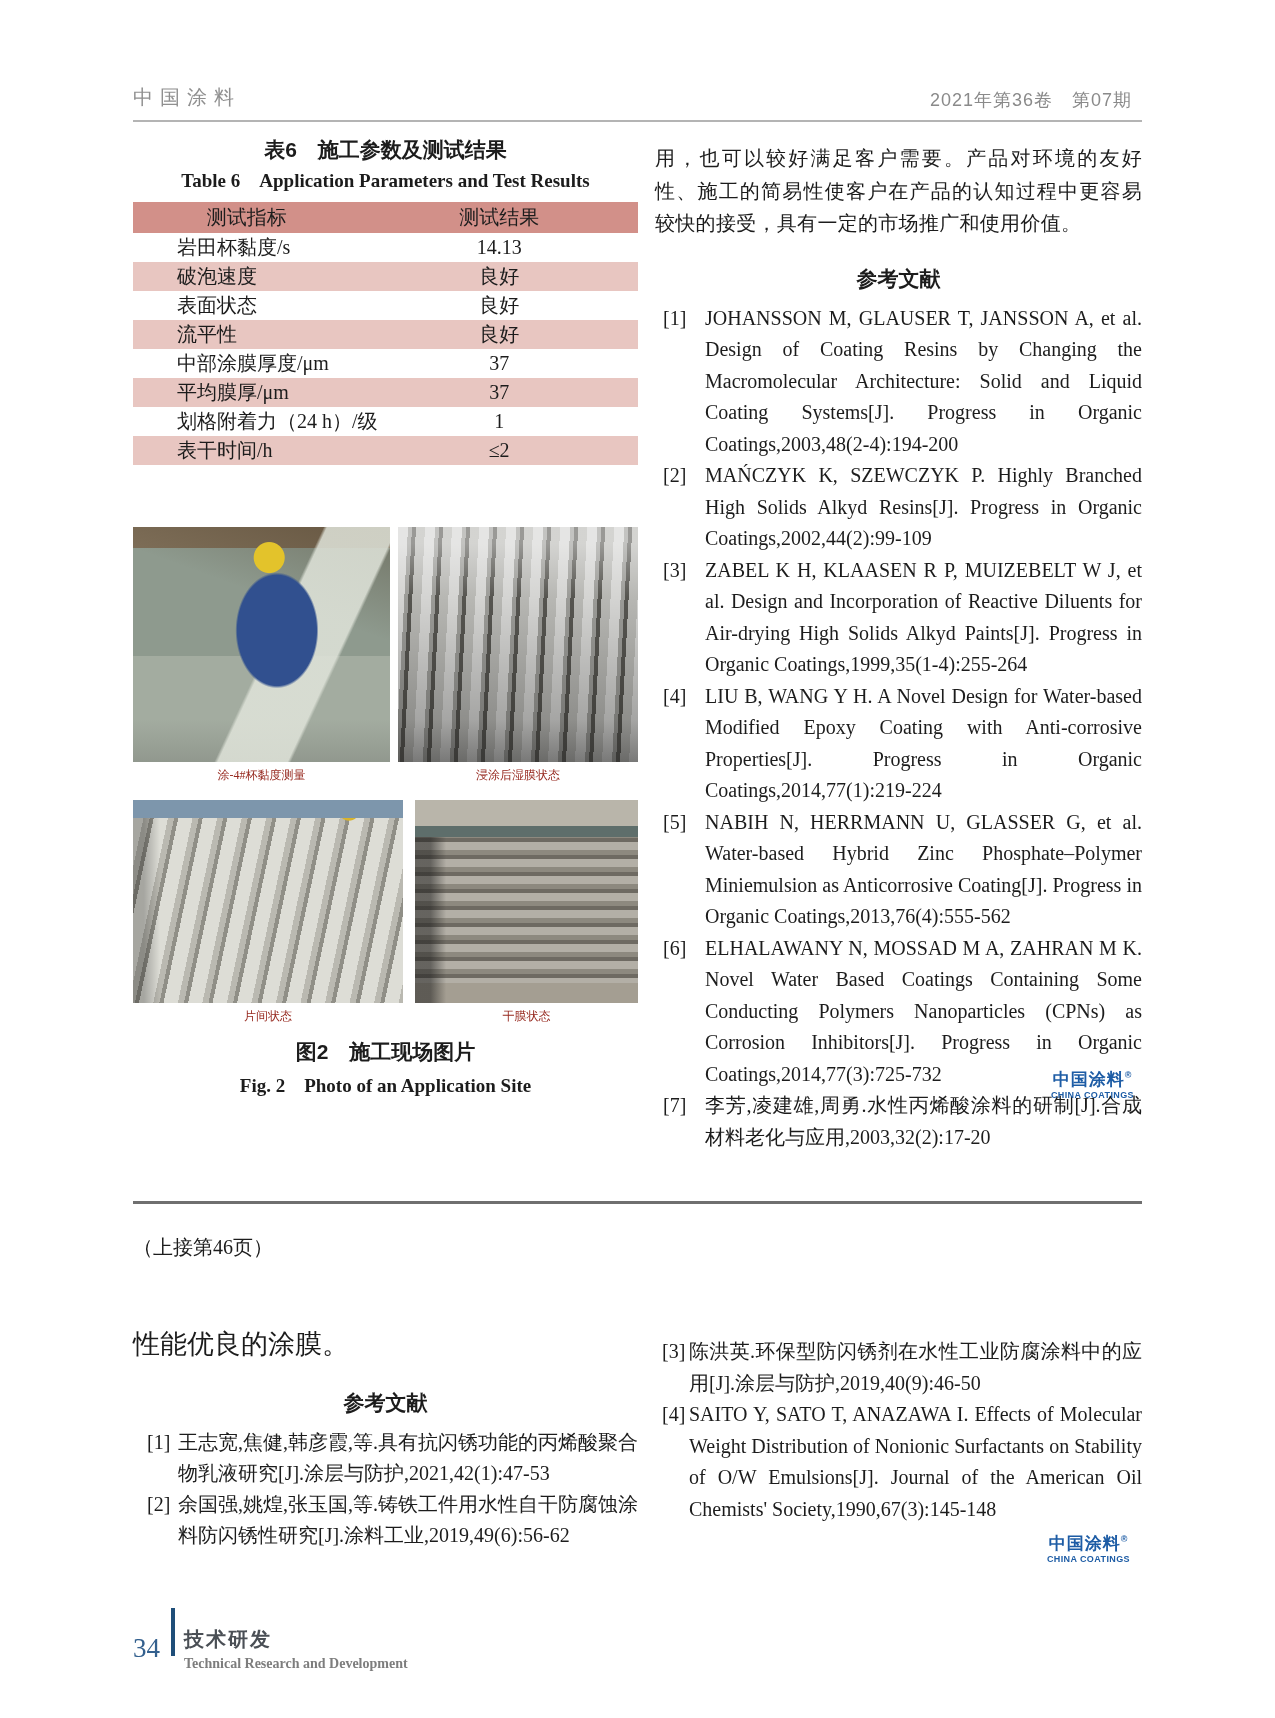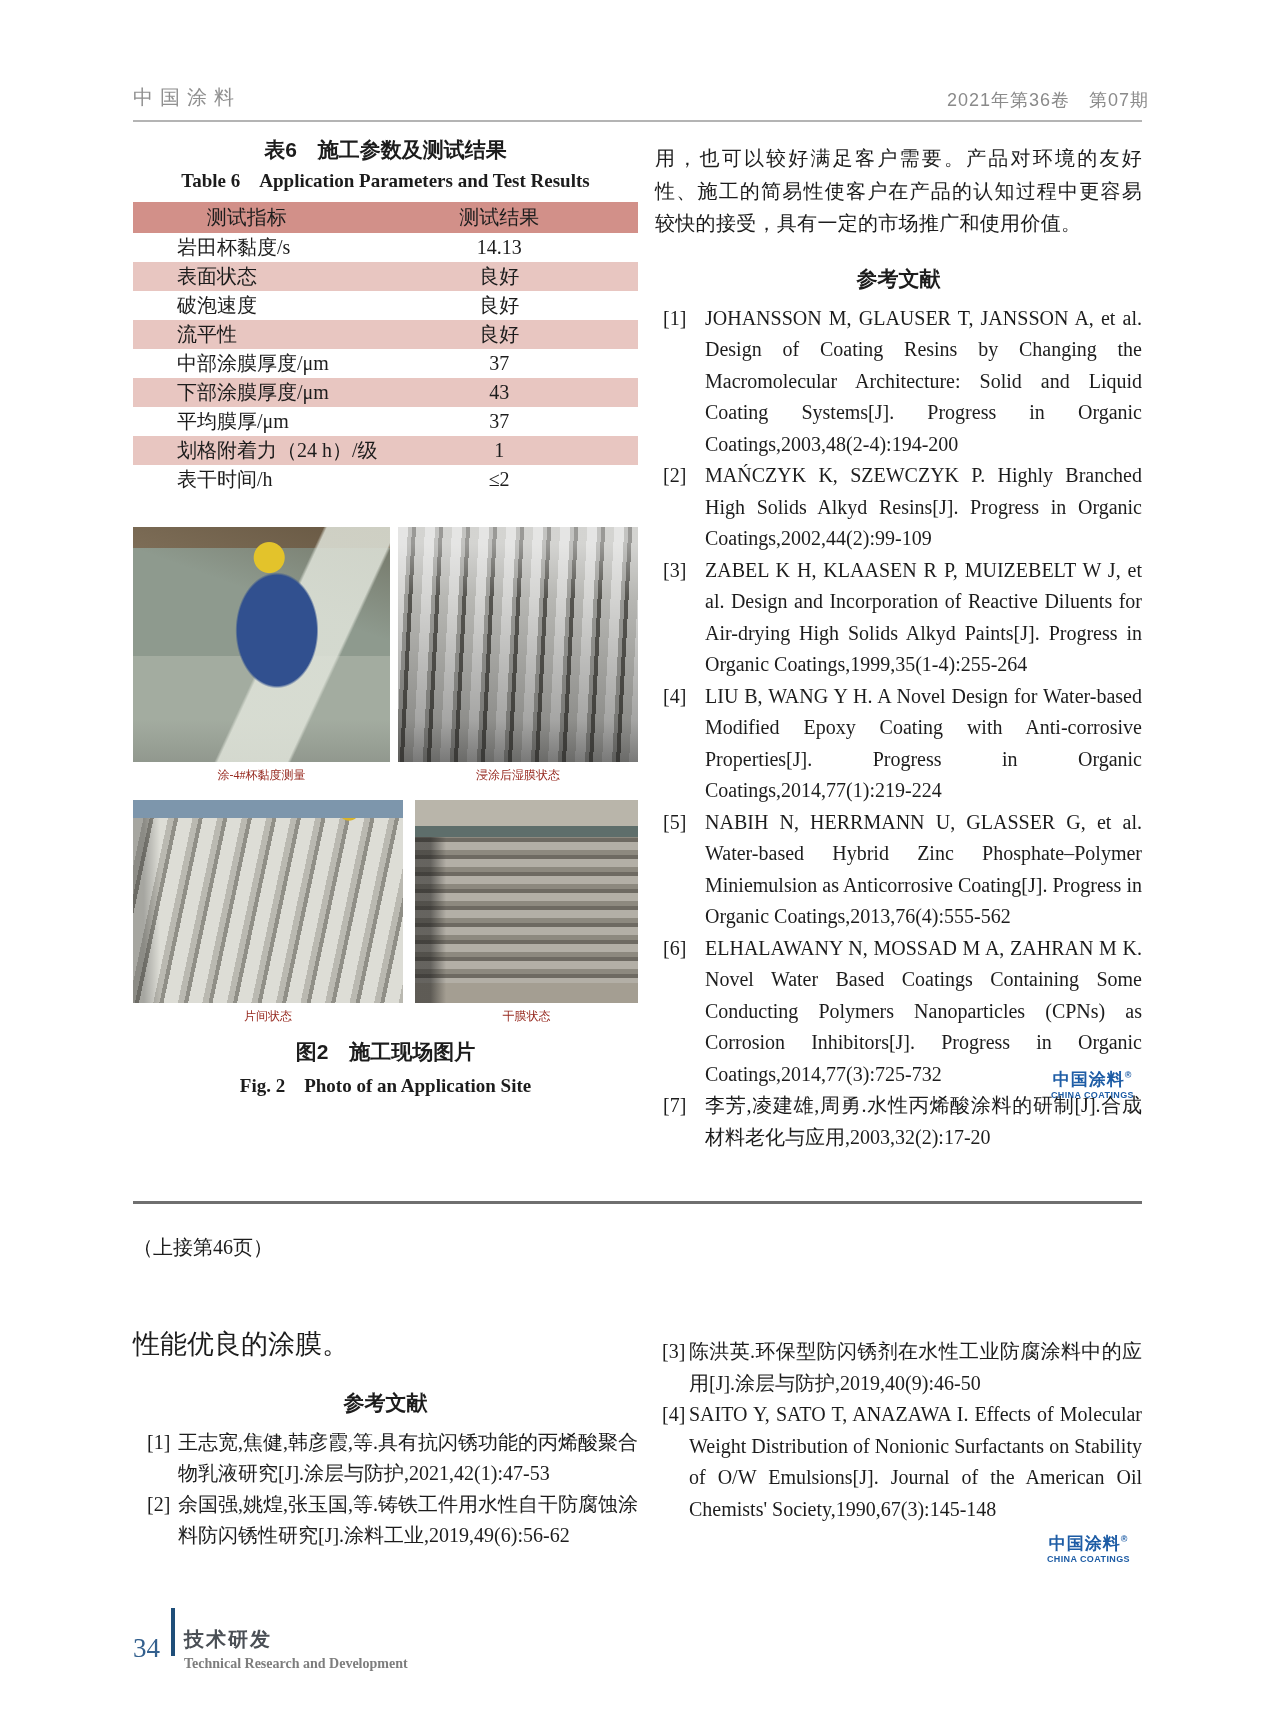--- a/index.html
+++ b/index.html
@@ -2,21 +2,21 @@
 <html><head>
 <meta charset="utf-8">
 <style>
   html,body{margin:0;padding:0;background:#e9e9e9;}
   .page{position:relative;width:1275px;height:1718px;margin:0 auto;background:#ffffff;
         font-family:"Liberation Serif","DejaVu Serif",serif;color:#1c1c1c;overflow:hidden;}
 
   
   .hdr-left{position:absolute;left:133px;top:84px;font-family:"Liberation Sans","DejaVu Sans",sans-serif;
             font-size:20px;color:#8f8f8f;letter-spacing:7px;}
-  .hdr-right{position:absolute;right:126px;top:88px;font-family:"Liberation Sans","DejaVu Sans",sans-serif;
+  .hdr-right{position:absolute;right:143px;top:88px;font-family:"Liberation Sans","DejaVu Sans",sans-serif;
              font-size:18px;color:#8a8a8a;letter-spacing:1px;}
   .hdr-rule{position:absolute;left:133px;top:120px;width:1009px;height:2px;background:#b4b4b4;}
 
   
   .tblk{position:absolute;left:133px;top:136px;width:505px;}
   .t-cn{text-align:center;font-family:"Liberation Sans","DejaVu Sans",sans-serif;font-weight:bold;font-size:21px;}
   .t-en{text-align:center;font-weight:bold;font-size:19px;margin-top:4px;}
   table.ptable{width:100%;border-collapse:collapse;margin-top:8px;font-size:20px;table-layout:fixed;}
   table.ptable th,table.ptable td{padding:0;border:none;}
   table.ptable th{height:31px;background:#d29089;font-weight:normal;text-align:center;}
@@ -118,38 +118,34 @@
           <th class="c1">测试指标</th>
           <th class="c2">测试结果</th>
         </tr>
       </thead>
       <tbody>
         <tr>
             <td class="c1">岩田杯黏度/s</td>
             <td class="c2">14.13</td>
           </tr>
         <tr>
+            <td class="c1">破泡速度</td>
+            <td class="c2">良好</td>
+          </tr>
+        <tr>
             <td class="c1">表面状态</td>
             <td class="c2">良好</td>
           </tr>
         <tr>
-            <td class="c1">破泡速度</td>
-            <td class="c2">良好</td>
-          </tr>
-        <tr>
             <td class="c1">流平性</td>
             <td class="c2">良好</td>
           </tr>
         <tr>
             <td class="c1">中部涂膜厚度/μm</td>
             <td class="c2">37</td>
-          </tr>
-        <tr>
-            <td class="c1">下部涂膜厚度/μm</td>
-            <td class="c2">43</td>
           </tr>
         <tr>
             <td class="c1">平均膜厚/μm</td>
             <td class="c2">37</td>
           </tr>
         <tr>
             <td class="c1">划格附着力（24 h）/级</td>
             <td class="c2">1</td>
           </tr>
         <tr>

